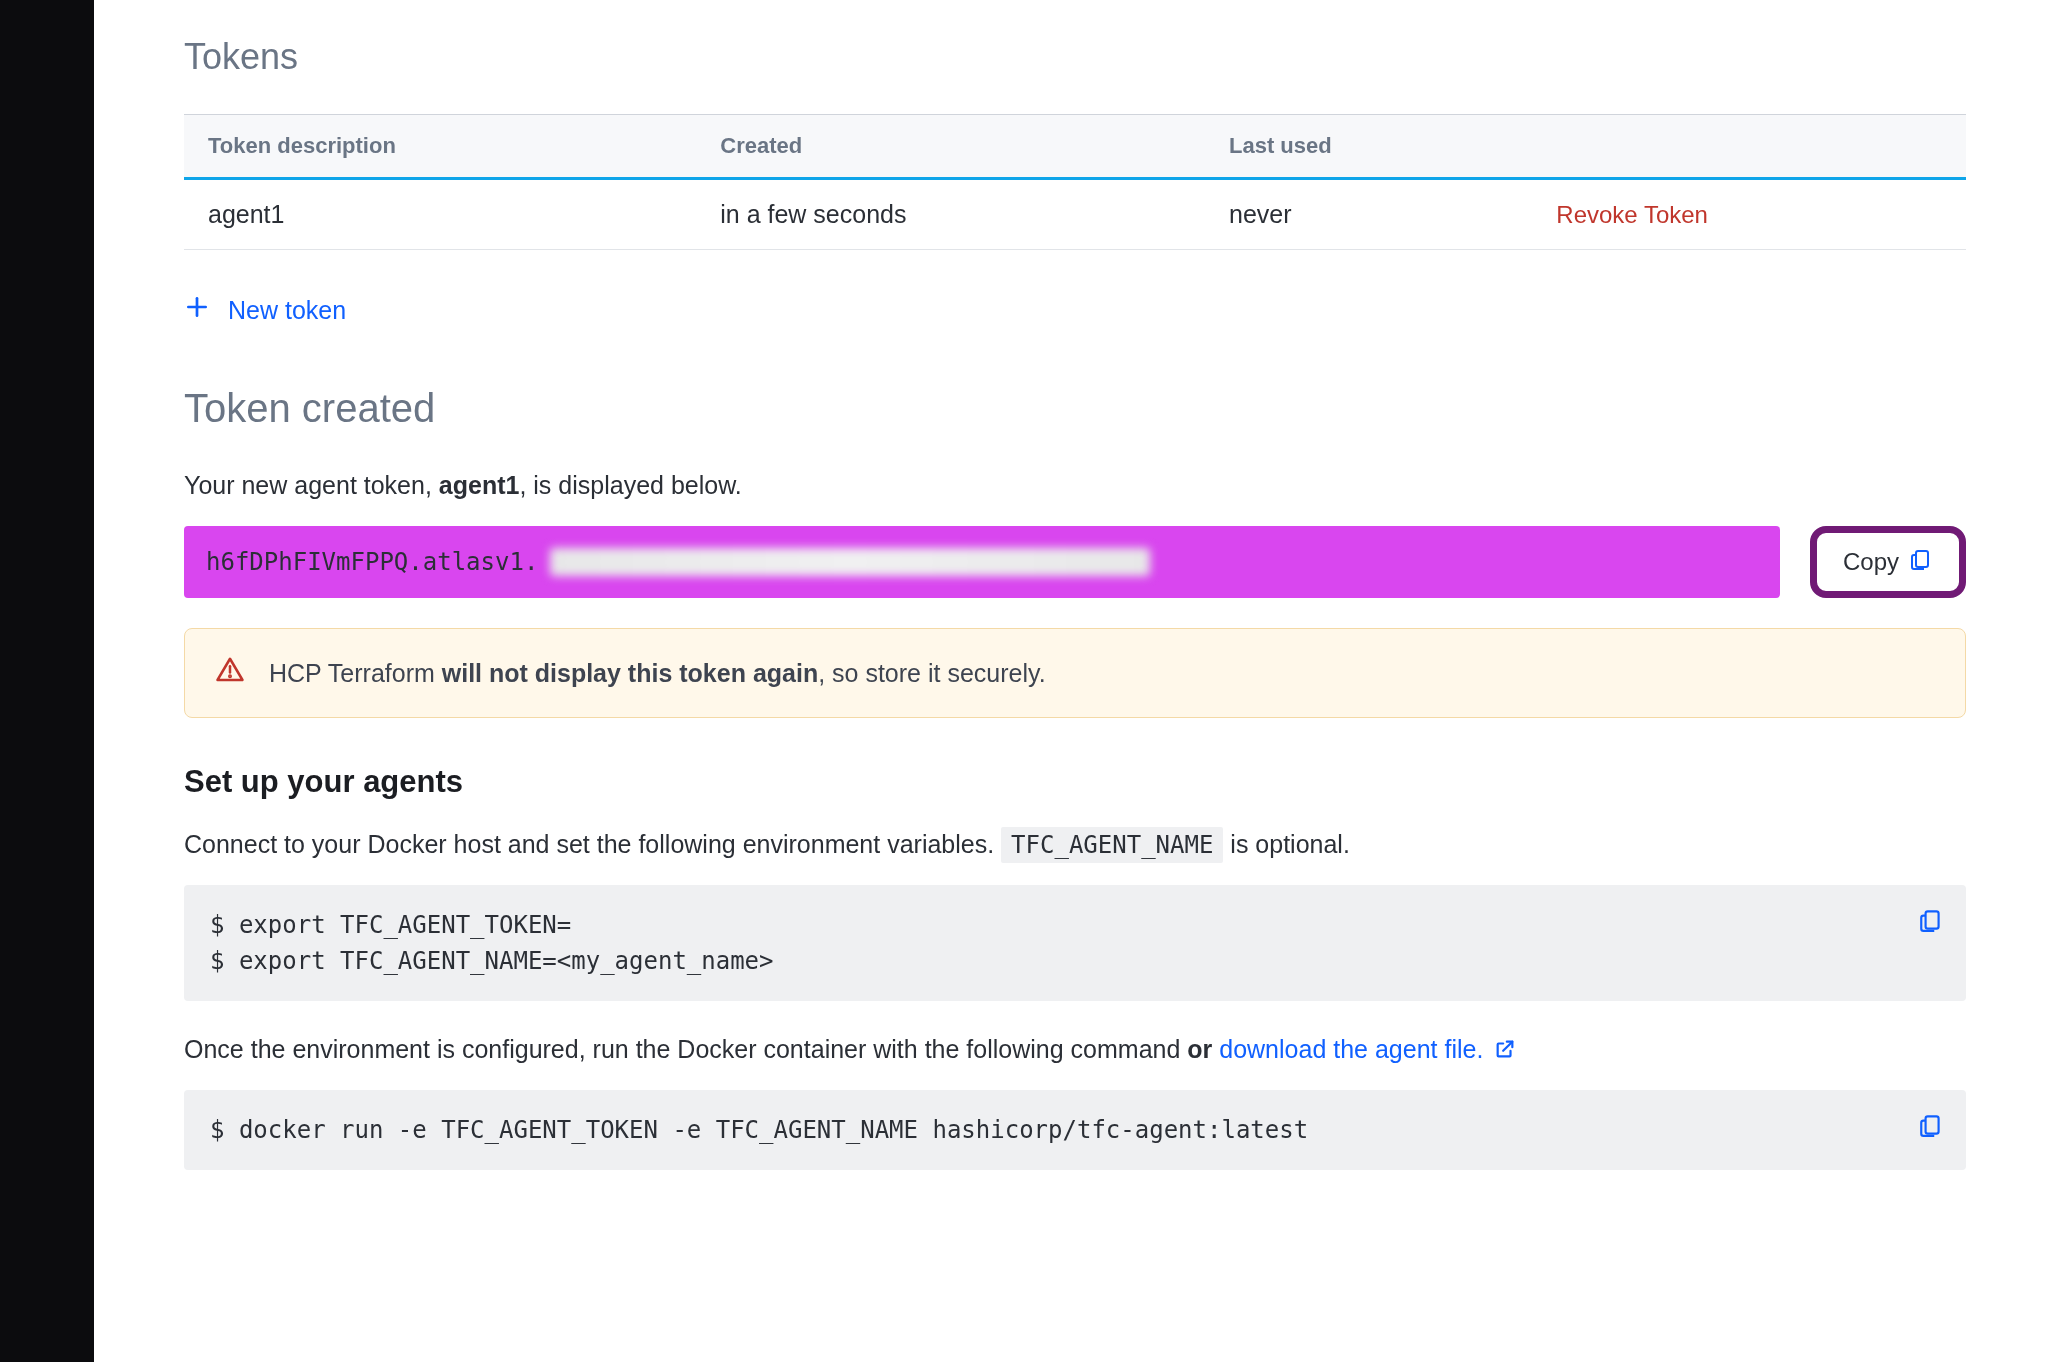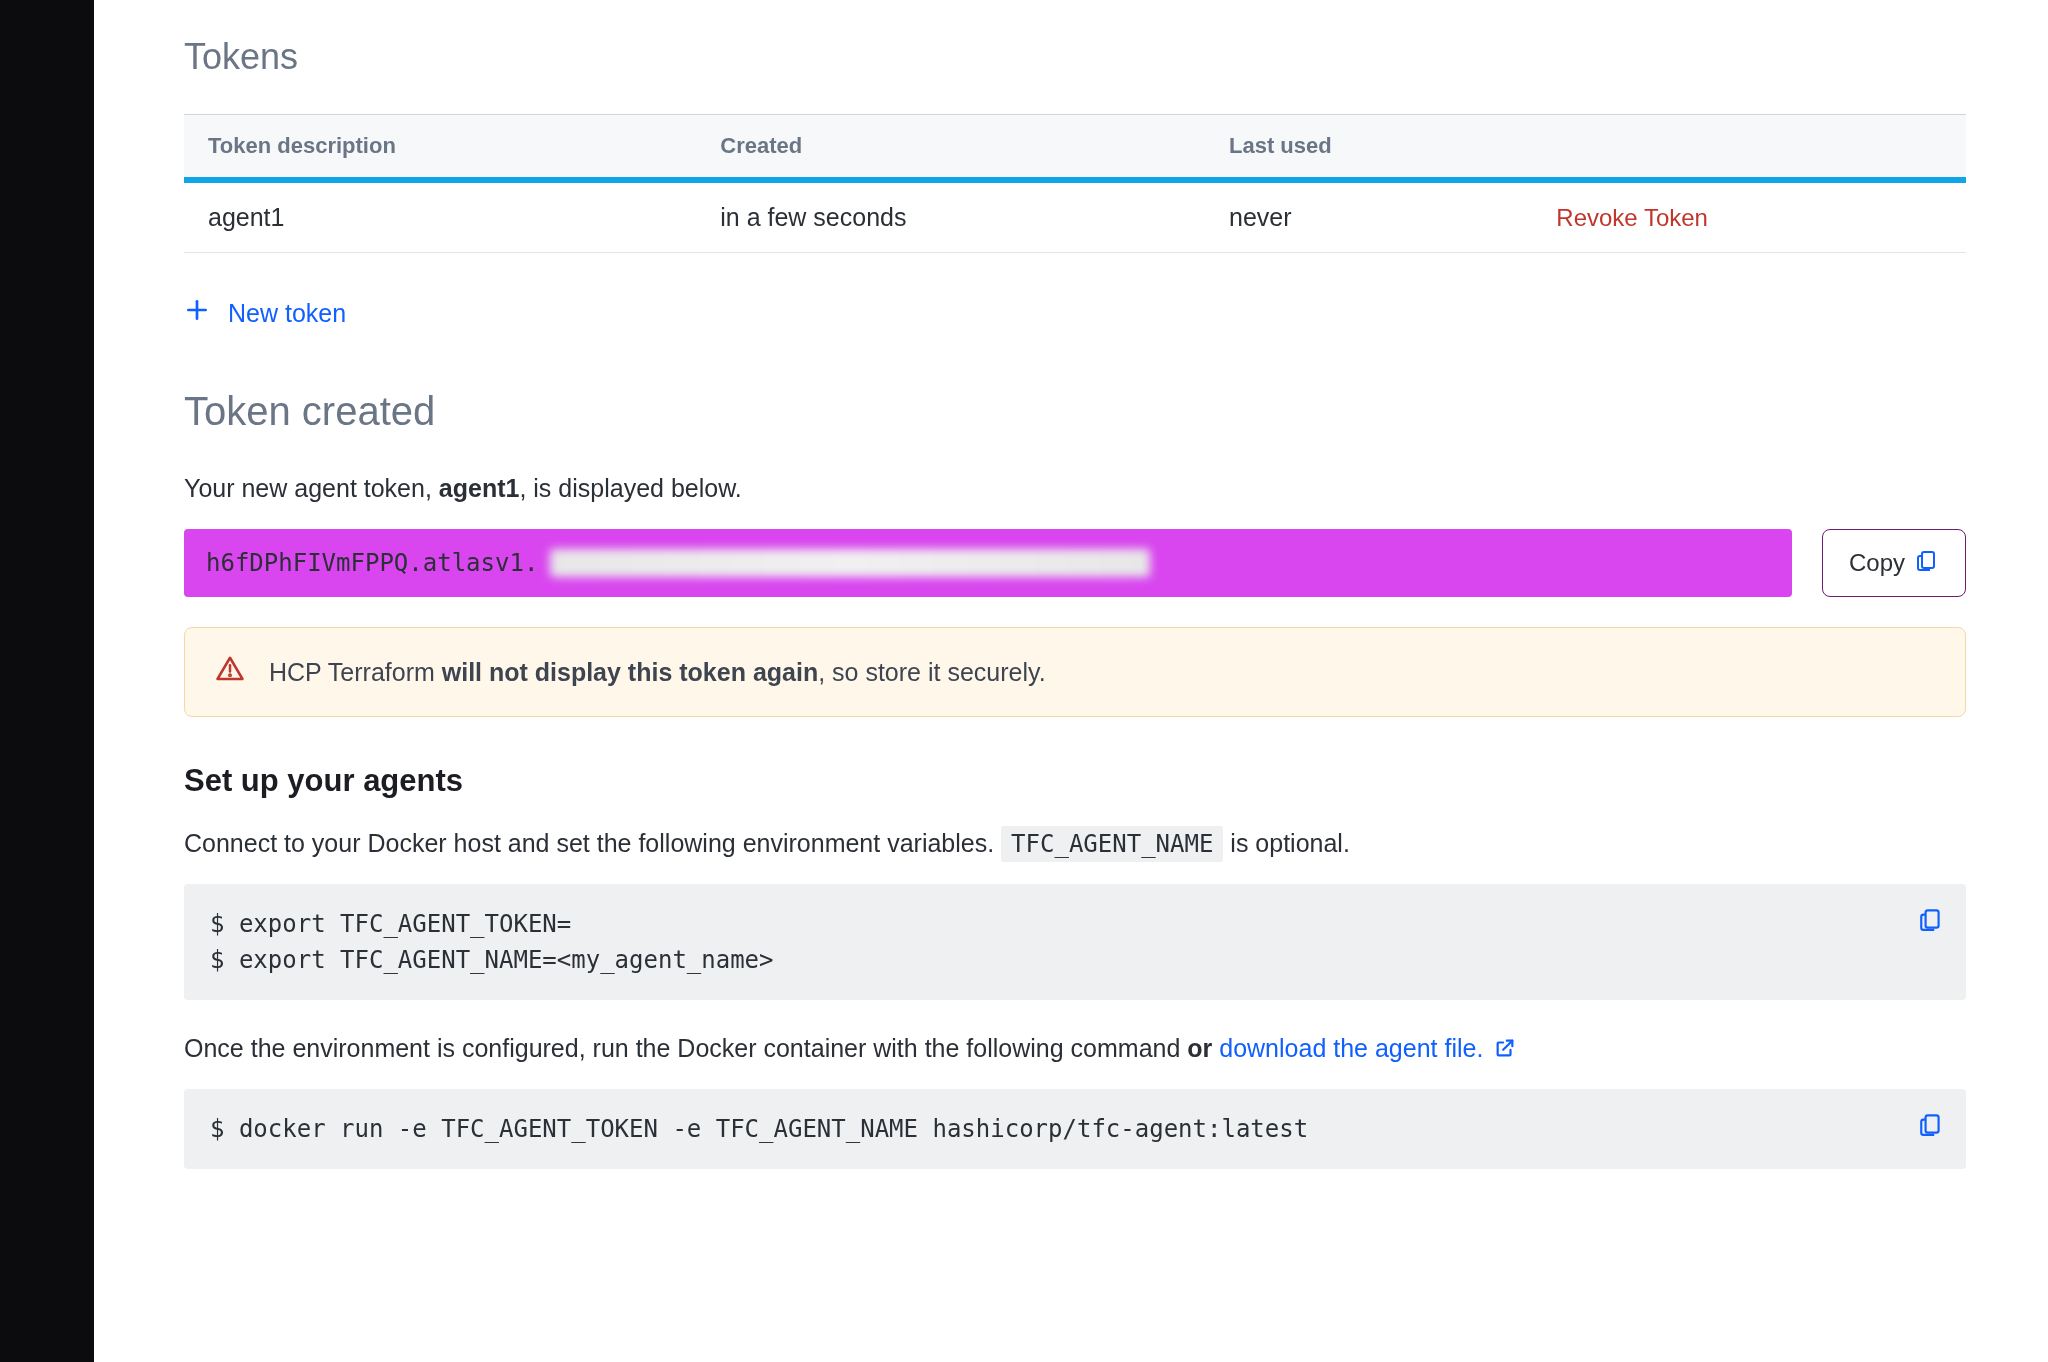--- a/index.html
+++ b/index.html
@@ -34,21 +34,21 @@
     border-collapse: collapse;
     margin-bottom: 44px;
   }
   .tokens-table thead th {
     text-align: left;
     font-size: 22px;
     font-weight: 600;
     color: #6a7585;
     background: #f7f8fa;
     border-top: 1px solid #d0d4db;
-    border-bottom: 6px solid #0ea5e9;
+    border-bottom: 3px solid #0ea5e9;
     padding: 18px 24px;
   }
   .tokens-table tbody td {
     font-size: 25px;
     padding: 20px 24px;
     border-bottom: 1px solid #e1e4e8;
     color: #2b2f36;
   }
   .tokens-table td.revoke a {
     color: #c0362c;
@@ -106,22 +106,22 @@
     height: 28px;
     background: linear-gradient(90deg, #e7e7e8 0%, #f0f0f1 50%, #e7e7e8 100%);
     filter: blur(5px);
     border-radius: 4px;
   }
   .copy-btn {
     display: inline-flex;
     align-items: center;
     gap: 10px;
     padding: 14px 26px;
-    border: 1px solid #701a75;
-    border-radius: 8px;
+    border: 7px solid #701a75;
+    border-radius: 16px;
     background: #fff;
     font-size: 24px;
     color: #2b2f36;
     cursor: pointer;
   }
   .copy-btn svg { width: 24px; height: 24px; stroke: #1060ff; fill: none; stroke-width: 2; }
 
   .warning-banner {
     border: 1px solid #f4d9a6;
     background: #fff8ea;

